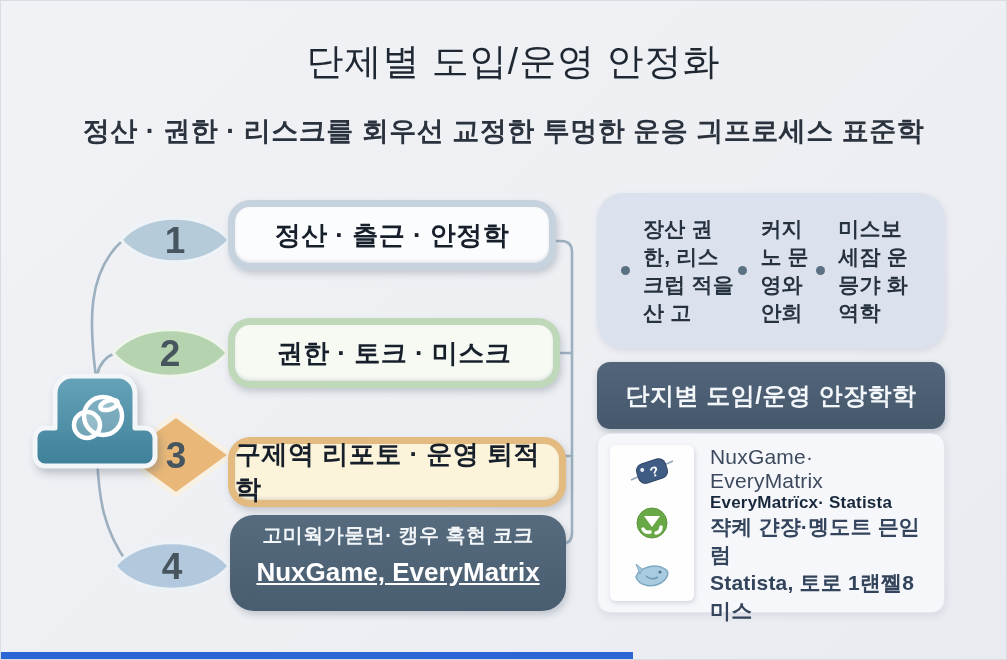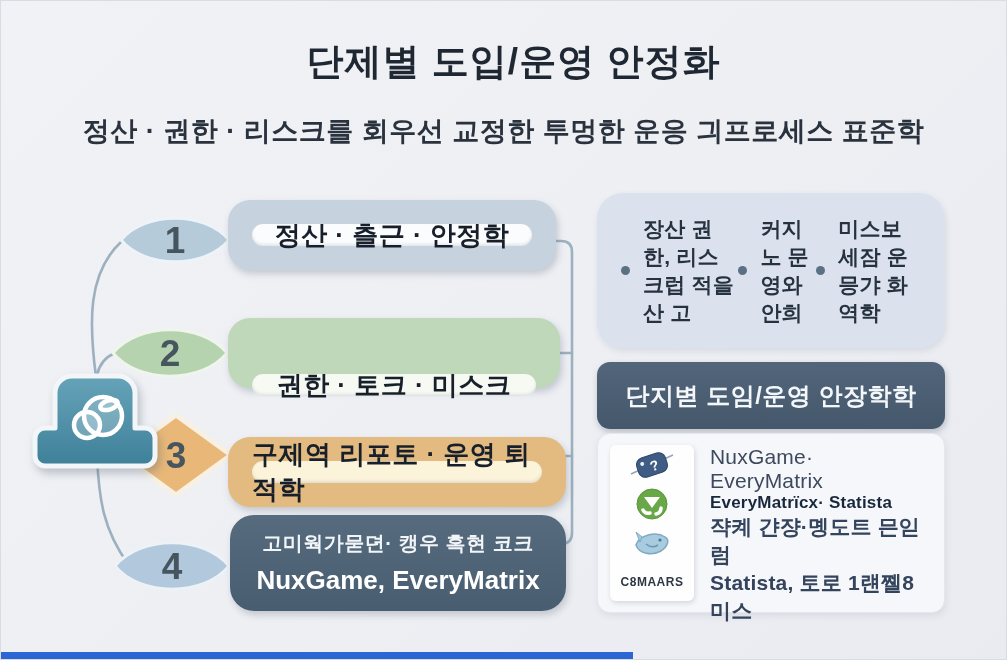--- a/index.html
+++ b/index.html
@@ -4,60 +4,60 @@
 <style>
   * { margin: 0; padding: 0; box-sizing: border-box; }
   body { font-family: "Liberation Sans", sans-serif; background: #dfe2e8; }
   .canvas {
     position: relative; width: 1007px; height: 660px;
     background: linear-gradient(135deg, #f1f2f6 0%, #edeff3 55%, #e9ebf1 100%);
     overflow: hidden; border: 1px solid #d8dce3;
   }
   .page-title {
     position: absolute; top: 36px; left: 0; width: 100%;
-    text-align: center; font-size: 37px; font-weight: 700;
+    text-align: center; font-size: 37px; font-weight: 400;
     color: #1e2732; letter-spacing: 1px; padding-left: 20px;
   }
   .page-subtitle {
     position: absolute; top: 112px; left: 0; width: 100%;
     text-align: center; font-size: 27px; font-weight: 600;
     color: #2a323e; letter-spacing: .5px;
   }
   svg.connectors { position: absolute; left: 0; top: 0; width: 1007px; height: 660px; z-index: 1; }
 
   
   .leaf, .diamond { position: absolute; z-index: 2; }
   .leaf svg, .diamond svg, .cloud svg { display: block; }
   .shape-num {
     position: absolute; inset: 0; display: flex; align-items: center; justify-content: center;
     font-size: 37px; font-weight: 700; color: #47555f; padding-top: 2px;
   }
   .cloud { position: absolute; left: 24px; top: 368px; z-index: 3;
            filter: drop-shadow(3px 5px 4px rgba(90,100,115,.35)); }
 
-  .stepbox { position: absolute; z-index: 2; border-radius: 22px; padding: 24px;
+  .stepbox { position: absolute; z-index: 2; border-radius: 22px; padding: 7px;
              box-shadow: 2px 4px 7px rgba(100,110,125,.30); }
   .stepbox .inner {
     width: 100%; height: 100%; border-radius: 15px;
     display: flex; align-items: center; justify-content: center;
     font-size: 26px; font-weight: 700; color: #171f2b; letter-spacing: .5px;
     box-shadow: inset 0 -2px 3px rgba(120,130,145,.18);
   }
   .box1 { left: 227px; top: 199px; width: 328px; height: 70px; background: #c6d3df; }
   .box1 .inner { background: #fbfcfd; }
   .box2 { left: 227px; top: 317px; width: 332px; height: 70px; background: #bed8b9; }
-  .box2 .inner { background: #f6faf3; margin-top: 32px; }
+  .box2 .inner { background: #f6faf3; }
   .box3 { left: 227px; top: 436px; width: 338px; height: 70px; background: #e3ba80; }
   .box3 .inner { background: #fbf3da; }
   .box4 { left: 229px; top: 514px; width: 336px; height: 96px;
           background: linear-gradient(180deg,#566b7e 0%,#485d70 100%);
-          display: flex; flex-direction: column; align-items: center; justify-content: center;
+          display: flex; flex-direction: column; align-items: center; 
           gap: 8px; border-radius: 24px; }
   .box4 .line1 { font-size: 20px; font-weight: 700; color: #f2f5f8; letter-spacing: .5px; }
-  .box4 .line2 { font-size: 26px; font-weight: 700; color: #ffffff; }
+  .box4 .line2 { font-size: 26px; font-weight: 700; color: #ffffff; text-decoration: underline; }
 
   
   .bullets-card {
     position: absolute; left: 596px; top: 192px; width: 348px; height: 155px;
     background: #dce2ed; border-radius: 26px; z-index: 2;
     padding: 20px 24px; display: flex; flex-direction: row; justify-content: space-between;
     box-shadow: 1px 3px 6px rgba(120,130,150,.18);
   }
   .bullet-row { display: flex; align-items: center; gap: 13px; }
   .bullet-dot { width: 9px; height: 9px; border-radius: 50%; background: #5c7084; flex: 0 0 auto; }
@@ -210,23 +210,20 @@
         </svg>
       </div>
       <div class="icon-cell">
         <svg width="40" height="30" viewBox="0 0 40 30">
           <path d="M4 17 C7 7, 24 3, 33 9 C38 12, 36 18, 29 23 C20 28, 7 26, 4 17 Z" fill="#a9cbdf" stroke="#7fa9c2" stroke-width="1.5"></path>
           <path d="M10 9 L4 4 L8 14 Z" fill="#a9cbdf" stroke="#7fa9c2" stroke-width="1"></path>
           <path d="M14 16 q6 5 12 1" stroke="#6d98b4" stroke-width="1.6" fill="none"></path>
           <circle cx="28" cy="12" r="1.6" fill="#4a7894"></circle>
         </svg>
       </div>
-      <div class="icon-cell">
-        <span class="logo-wordmark">C8MAARS</span>
-      </div>
     </div>
     <div class="panel-rows">
       <div class="panel-row">NuxGame· EveryMatrix</div>
       <div class="panel-row bold">EveryMatrïcx· Statista</div>
       <div class="panel-row semibold">쟉켸 갼쟝·몡도트 믄읻럼</div>
       <div class="panel-row semibold">Statista, 토로 1럔쪨8미스</div>
     </div>
   </div>
 
   <div class="bottom-bar"></div>

